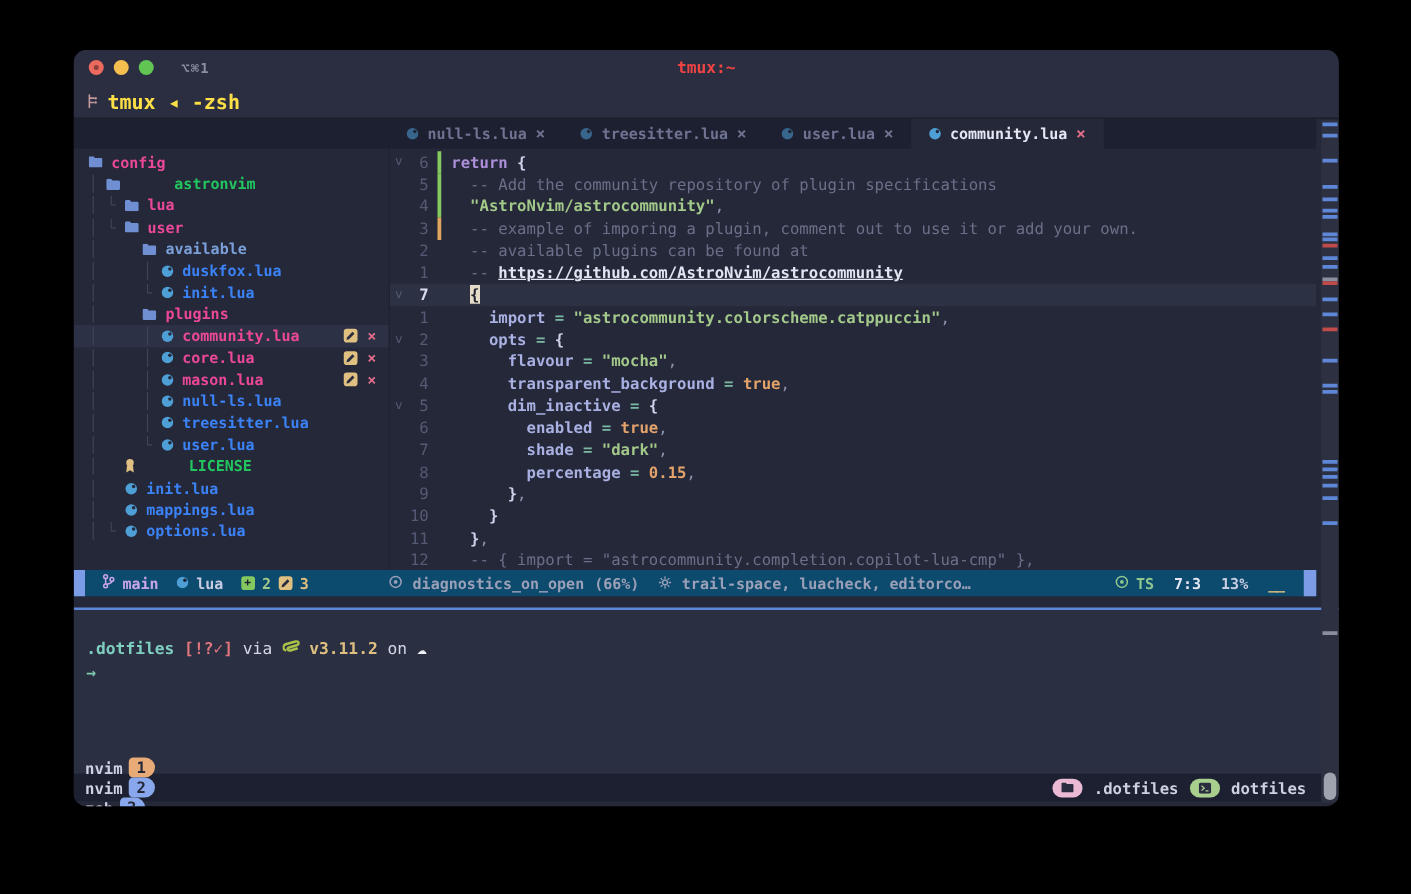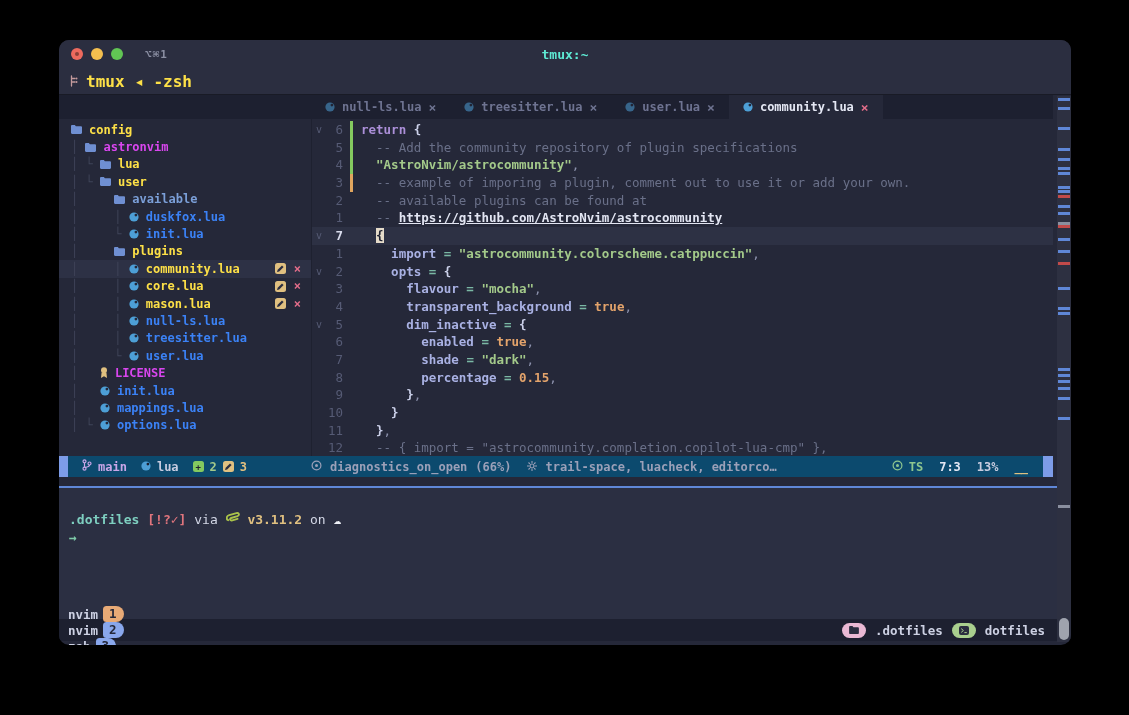--- a/index.html
+++ b/index.html
@@ -9,21 +9,21 @@
   .window { position:absolute; left:59px; top:40px; width:1012px; height:605px;
             background:#252839; border-radius:10px; overflow:hidden; }
 
   
   .titlebar { height:28px; background:#2b2e40; display:flex; align-items:center; position:relative; }
   .lights { display:flex; gap:8px; margin-left:12px; }
   .light { width:12px; height:12px; border-radius:50%; display:inline-block; position:relative; }
   .light.red { background:#ed6a5e; } .light.yellow { background:#f4bf4f; } .light.green { background:#61c554; }
   .light.red::after { content:""; position:absolute; left:4px; top:4px; width:4px; height:4px; border-radius:50%; background:#8c4038; }
   .shortcut { color:#8b8fa3; font-size:11px; font-weight:bold; margin-left:22px; letter-spacing:1px; }
-  .wtitle { position:absolute; left:0; right:0; text-align:center; color:#5eead4; font-size:13px; font-weight:bold; }
+  .wtitle { position:absolute; left:0; right:0; text-align:center; color:#ef4444; font-size:13px; font-weight:bold; }
 
   
   .itermtabs { height:27px; background:#2b2e40; border-bottom:1px solid #191b26; display:flex; align-items:center; padding-left:10px; gap:6px; }
   .itermtabs .tablabel { color:#fde047; font-size:16px; font-weight:bold; }
 
   
   .nvim { position:relative; height:382px; margin-right:18px; }
   .bufferline { height:24px; background:#1d2030; display:flex; align-items:stretch; padding-left:252px; }
   .buftab { display:flex; align-items:center; gap:7px; padding:0 14px; font-size:12px; color:#6e7391; }
   .buftab .bt-label { font-weight:bold; }
@@ -39,21 +39,21 @@
   .neotree { width:252px; background:#252839; display:flex; flex-direction:column; }
   .src-tabs { height:22px; background:#1d2030; display:flex; align-items:stretch; font-size:12px; }
   .src-tab { display:flex; align-items:center; gap:6px; padding:0 13px; color:#6e7391; font-weight:bold; }
   .src-tab.active { background:#252839; color:#dfe2f2; }
   .src-tab .sicon { display:inline-flex; }
   .tree { flex:1; padding-top:2px; overflow:hidden; }
   .trow { height:17.4px; display:flex; align-items:center; font-size:12px; font-weight:bold; padding-left:12px; white-space:pre; }
   .trow.selected { background:#2d3145; }
   .tguide { color:#3f4459; font-weight:normal; }
   .ticon { display:inline-flex; margin-right:7px; }
-  .t-yellow { color:#fde047; } .t-white { color:#d946ef; } .t-blue { color:#7b9fd8; } .t-dim { color:#3b82f6; }
+  .t-yellow { color:#ec4899; } .t-white { color:#22c55e;margin-left:36px; } .t-blue { color:#7b9fd8; } .t-dim { color:#3b82f6; }
   .tbadges { margin-left:auto; margin-right:10px; display:flex; gap:8px; align-items:center; }
   .badge-mod { width:11px; height:11px; border-radius:2.5px; background:#e0c080; display:inline-flex; align-items:center; justify-content:center; }
   .badge-x { color:#e26d8a; font-weight:bold; font-size:12px; }
 
   
   .editor { flex:1; background:#252839; border-left:1px solid #1e2130; padding-top:2px; overflow:hidden; }
   .cline { height:17.7px; line-height:17.7px; display:flex; font-size:12.5px; white-space:pre; }
   .cline.current { background:#2d3144; }
   .fold { width:14px; color:#565b75; font-size:10px; text-align:center; }
   .lnum { width:24px; text-align:right; color:#565b75; padding-right:7px; }

